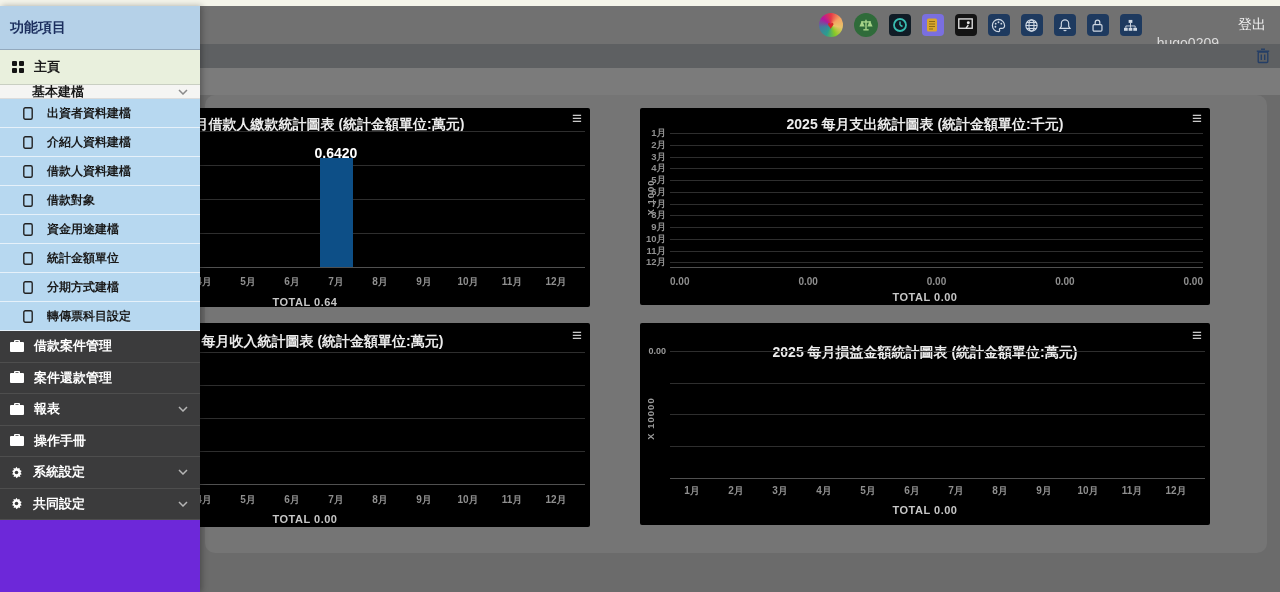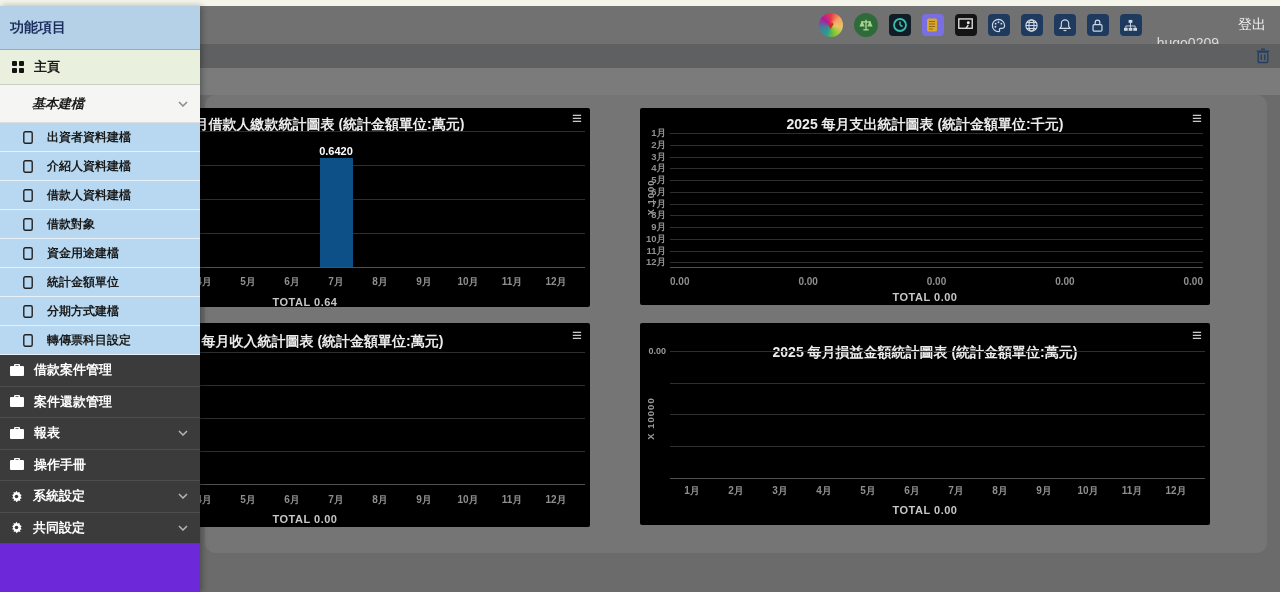--- a/index.html
+++ b/index.html
@@ -25,32 +25,32 @@
 
   .chart-panel{position:absolute;background:#000;z-index:5;border-radius:2px;}
   .ptitle{position:absolute;top:8px;left:0;width:100%;text-align:center;font-size:14px;font-weight:bold;color:#ececec;white-space:nowrap;}
   .pmenu{position:absolute;top:2px;right:8px;color:#c9c9c9;font-size:17px;cursor:pointer;line-height:17px;}
   .total{position:absolute;left:0;width:100%;text-align:center;font-size:11px;font-weight:bold;color:#c7c7c7;letter-spacing:.5px;}
   .grid{position:absolute;height:1px;background:#2e2e2e;}
   .axis{position:absolute;height:1px;background:#505050;}
   .months{position:absolute;display:flex;height:14px;}
   .months span{flex:1;text-align:center;font-size:10px;color:#8f8f8f;font-weight:bold;}
   .bar{position:absolute;}
-  .barlabel{position:absolute;text-align:center;font-size:11px;color:#fff;font-weight:bold;}
+  .barlabel{position:absolute;text-align:center;font-size:14px;color:#fff;font-weight:bold;}
   .hmonth{position:absolute;width:26px;text-align:right;font-size:9.5px;color:#8f8f8f;font-weight:bold;line-height:10px;}
   .xticks{position:absolute;display:flex;justify-content:space-between;}
   .xticks span{font-size:10px;color:#8f8f8f;font-weight:bold;}
   .ylab{position:absolute;font-size:9.5px;color:#9a9a9a;font-weight:bold;transform:rotate(-90deg);text-align:center;letter-spacing:1px;}
   .zerolab{position:absolute;font-size:9px;color:#9a9a9a;font-weight:bold;}
 
   .sidebar{position:absolute;left:0;top:6px;width:200px;height:586px;background:#6d28d9;z-index:50;overflow:hidden;box-shadow:2px 0 6px rgba(0,0,0,.3);}
   .sheader{height:44px;background:#b5d1e8;color:#1c2f5e;font-weight:bold;font-size:14px;display:flex;align-items:center;padding-left:10px;box-sizing:border-box;border-bottom:1px solid #93a9bd;}
   .srow{display:flex;align-items:center;box-sizing:border-box;cursor:pointer;}
   .row-home{height:35px;background:#e9f0dd;border-bottom:1px solid #c9cfc2;padding-left:12px;gap:10px;}
-  .row-group{height:38px;background:#f5f5f3;border-bottom:1px solid #dcdcdc;padding-left:32px;font-style:italic;}
+  .row-group{height:14px;background:#f5f5f3;border-bottom:1px solid #dcdcdc;padding-left:32px;}
   .row-sub{height:29px;background:#b7d8f0;border-bottom:1px solid rgba(255,255,255,.65);padding-left:23px;gap:14px;}
   .row-dark{height:31.5px;background:#3b3b3c;border-bottom:1px solid #4e4e4e;padding-left:10px;gap:10px;}
   .slabel{font-size:13px;font-weight:bold;color:#1a1a1a;}
   .row-sub .slabel{font-size:12px;}
   .row-dark .slabel{color:#ffffff;}
   .sicon{display:flex;align-items:center;justify-content:center;flex:0 0 auto;}
   .chev{margin-left:auto;margin-right:12px;display:flex;align-items:center;}
 </style>
 </head>
 <body>

